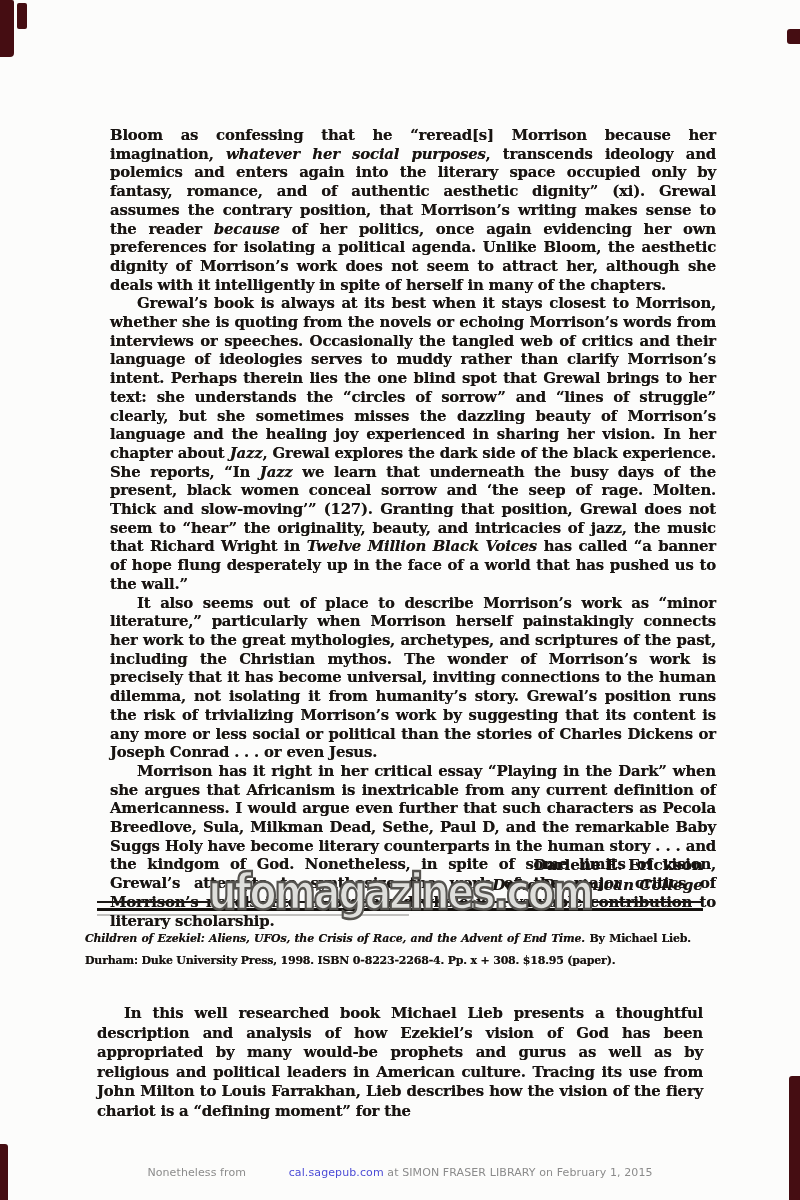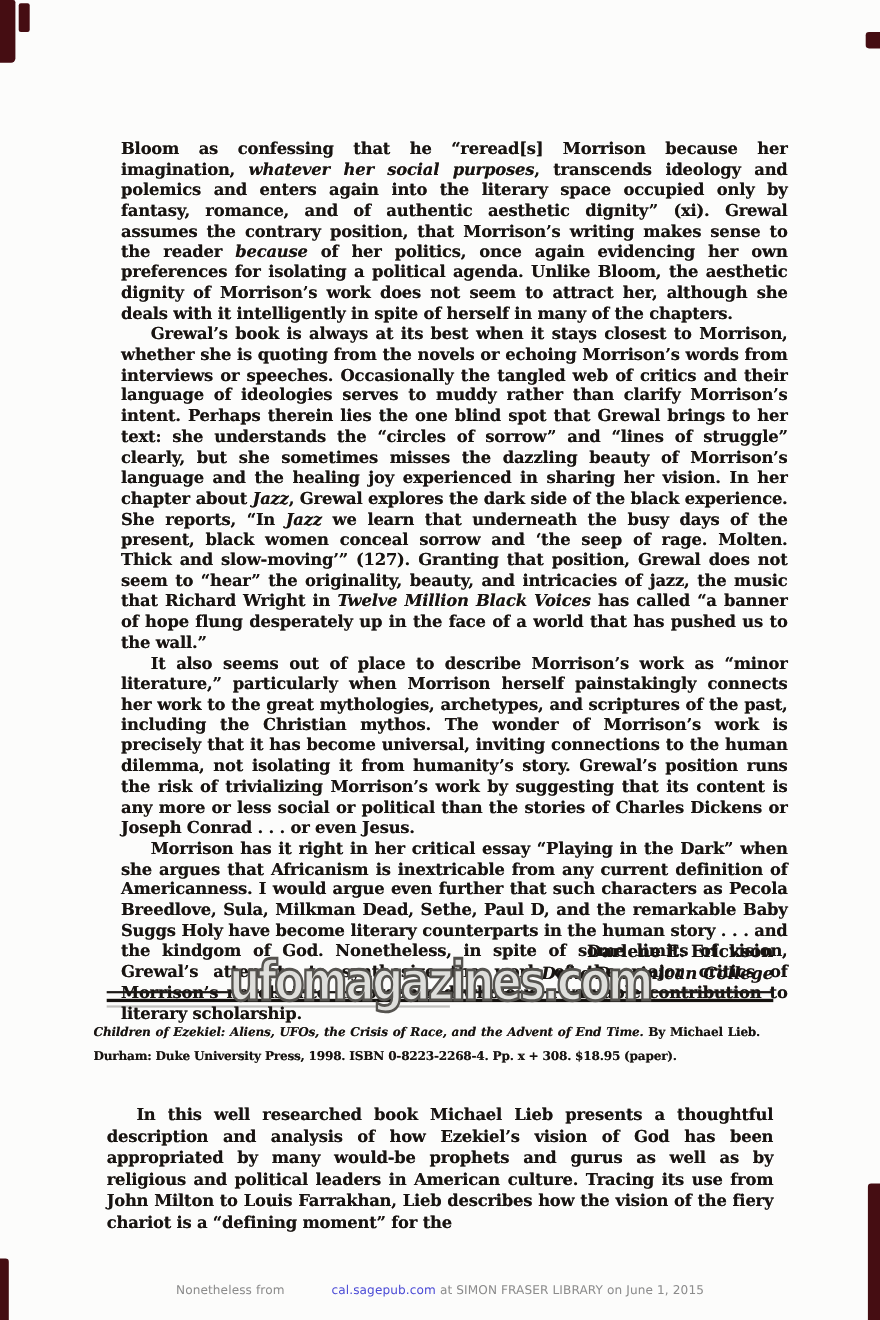--- a/index.html
+++ b/index.html
@@ -103,16 +103,16 @@
 
   <div class="watermark">ufomagazines.com</div>
 
   <div class="citation"><span class="seg-italic">Children of Ezekiel:  Aliens, UFOs, the Crisis of Race, and the Advent of End Time.</span><span class="seg-normal">  By Michael Lieb.  Durham:  Duke University Press, 1998.  ISBN 0-8223-2268-4.  Pp. x + 308.  $18.95 (paper).</span></div>
 
   <div class="review2par">
     <p class="indent"><span class="seg-normal">In this well researched book Michael Lieb presents a thoughtful description and analysis of how Ezekiel’s vision of God has been appropriated by many would-be prophets and gurus as well as by religious and political leaders in American culture.  Tracing its use from John Milton to Louis Farrakhan, Lieb describes how the vision of the fiery chariot is a “defining moment” for the</span></p>
   </div>
 
   <div class="footer">
-    <span>Nonetheless from </span><a href="#">cal.sagepub.com</a><span> at SIMON FRASER LIBRARY on June 1, 2015</span>
+    <span>Nonetheless from </span><a href="#">cal.sagepub.com</a><span> at SIMON FRASER LIBRARY on February 1, 2015</span>
   </div>
 
 </div>
 
 </body></html>

